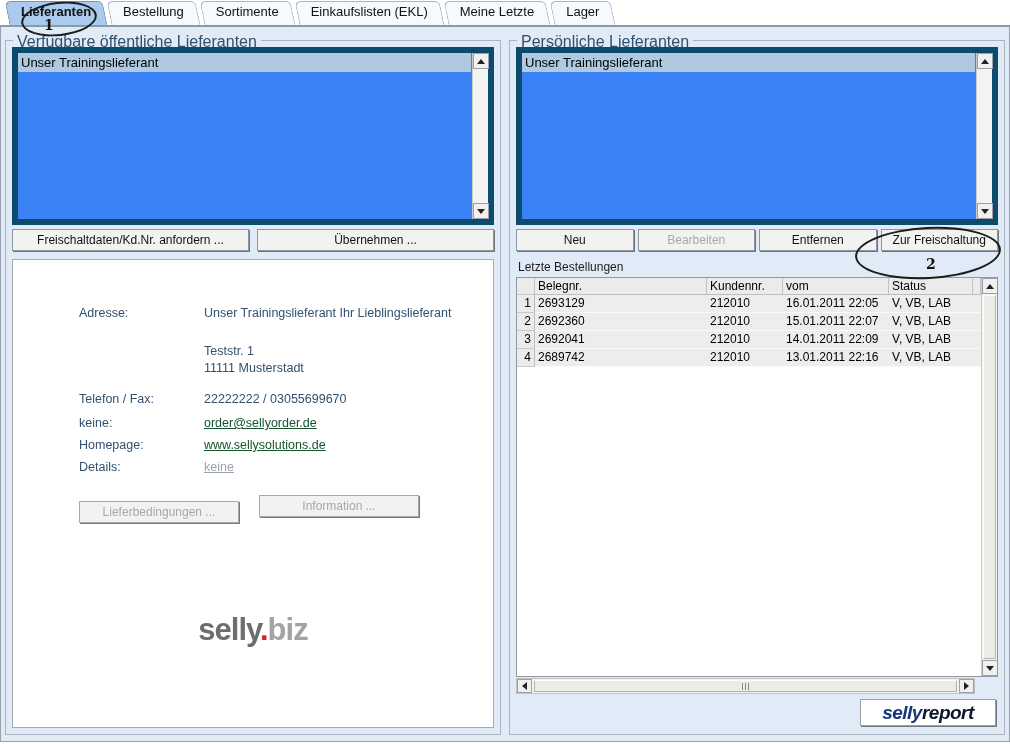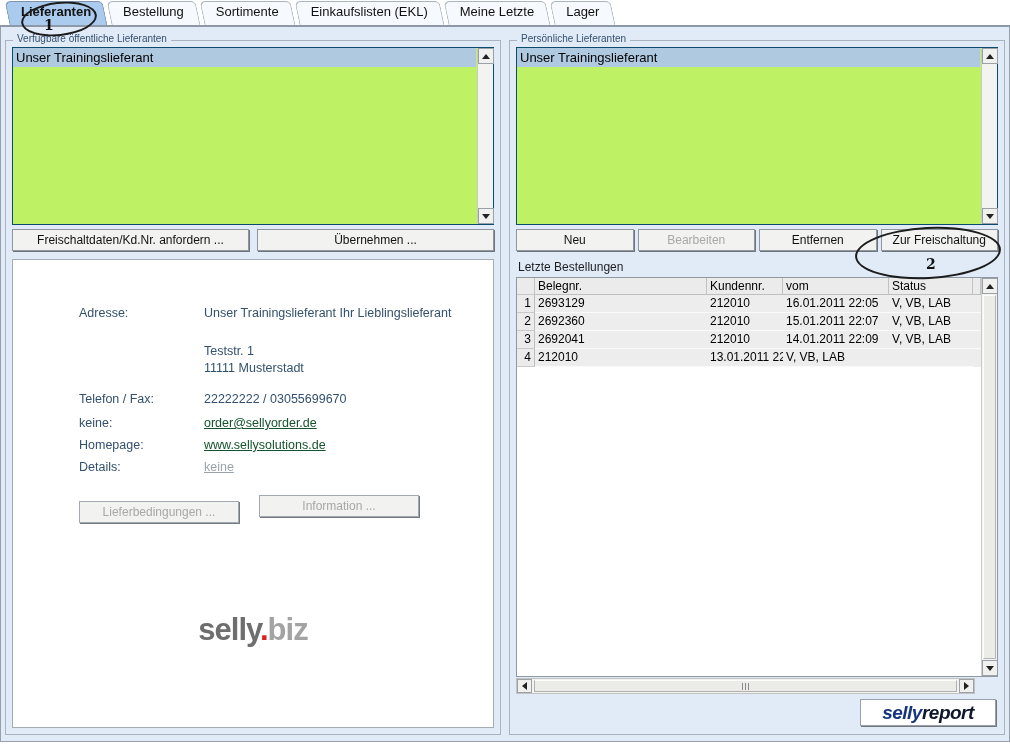--- a/index.html
+++ b/index.html
@@ -11,24 +11,24 @@
   .tabbar { display:flex; align-items:flex-end; height:27px; padding-left:7px; background:#ffffff; border-bottom:2px solid #8d99a7; }
   .tab { position:relative; height:24px; line-height:22px; padding:0 14px; margin-right:4px; font-size:13px; color:#111; cursor:default; }
   .tab::before { content:""; position:absolute; inset:0; background:#f6f9fd; border:1px solid #a9b5c3; border-bottom:none; border-radius:6px 5px 0 0; transform:skewX(12deg); }
   .tab.active { font-weight:bold; }
   .tab.active::before { background:#aacbee; border-color:#7d93ac; }
   .tab .tlabel { position:relative; }
 
   
   .app-body { position:absolute; top:27px; left:0; width:1010px; height:715px; background:#e1ebf8; border:1px solid #97a1ad; border-top:none; padding:4px 4px 6px 4px; display:flex; gap:8px; }
   .groupbox { position:relative; flex:1; margin-top:9px; border:1px solid #a9b3c0; padding:6px; display:flex; flex-direction:column; }
-  .groupbox-title { position:absolute; top:-8px; left:7px; background:#e1ebf8; padding:0 4px; font-size:10px; color:#33506d; }
-
-  
-  .listbox { position:relative; height:178px; background:#bef264; border:1px solid #0c4a6e; padding-right:17px; }
+  .groupbox-title { position:absolute; top:-8px; left:7px; background:#e1ebf8; padding:0 4px; font-size:16px; color:#33506d; }
+
+  
+  .listbox { position:relative; height:178px; background:#3b82f6; border:6px solid #0c4a6e; padding-right:17px; }
   .list-item { height:19px; line-height:19px; padding:0 3px; font-size:13px; color:#000; }
   .list-item.selected { background:#afc9e0; }
 
   
   .vscroll { position:absolute; top:0; right:0; bottom:0; width:16px; background:#f3f3f1; border-left:1px solid #c9c9c9; }
   .sb-btn { position:absolute; left:0; width:16px; height:16px; background:#f0f0ee; border:1px solid #9aa1a8; display:flex; align-items:center; justify-content:center; }
   .sb-btn.up { top:0; } .sb-btn.down { bottom:0; }
   .arrow { width:0; height:0; }
   .arrow.a-up { border-left:4px solid transparent; border-right:4px solid transparent; border-bottom:5px solid #222; }
   .arrow.a-down { border-left:4px solid transparent; border-right:4px solid transparent; border-top:5px solid #222; }
@@ -203,20 +203,21 @@
         <div class="tgrid trow">
           <div class="tcell tnum">3</div>
           <div class="tcell">2692041</div>
           <div class="tcell">212010</div>
           <div class="tcell">14.01.2011 22:09</div>
           <div class="tcell">V, VB, LAB</div>
           <div class="tcell"></div>
         </div>
         <div class="tgrid trow">
           <div class="tcell tnum">4</div>
+          <div class="tcell">2689742</div>
           <div class="tcell">212010</div>
           <div class="tcell">13.01.2011 22:16</div>
           <div class="tcell">V, VB, LAB</div>
           <div class="tcell"></div>
         </div>
 
         <div class="tv-scroll">
           <div class="sb-btn up">
               <span class="arrow a-up"></span>
             </div>

